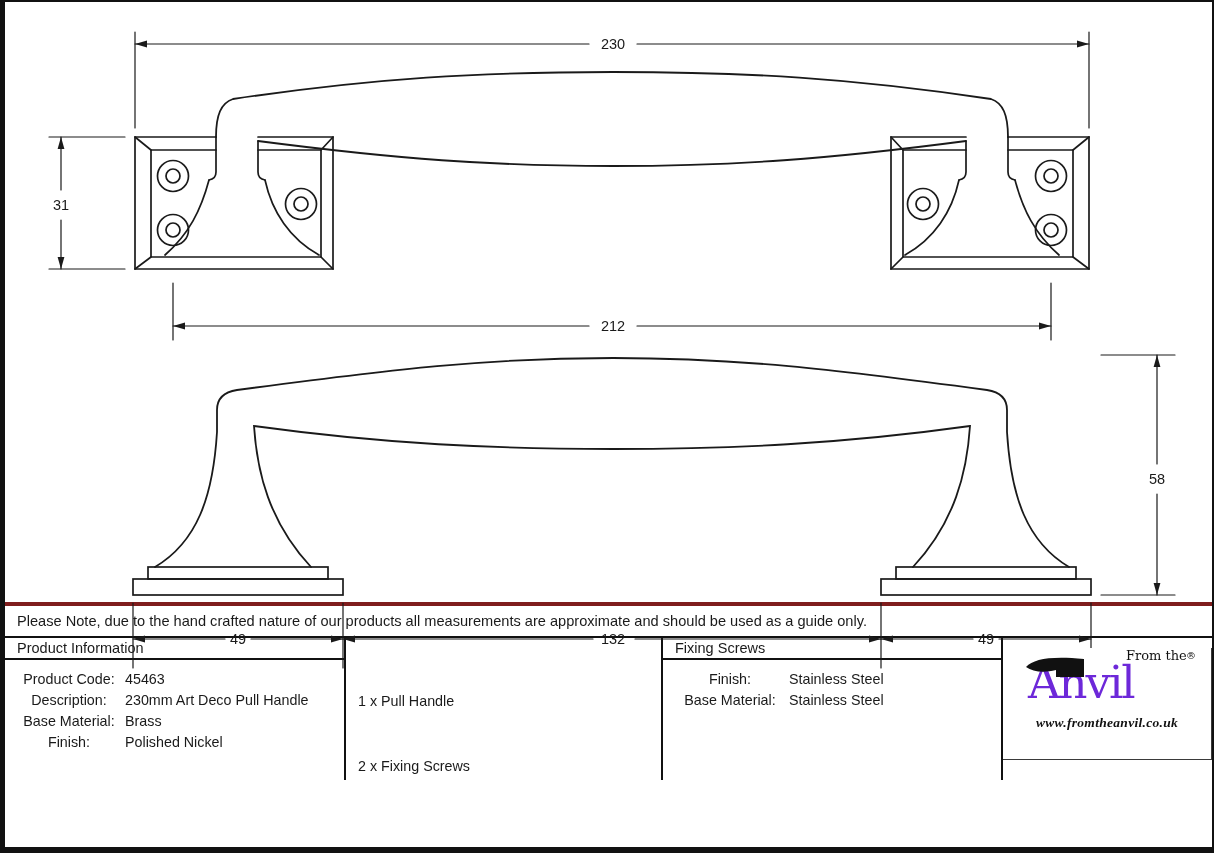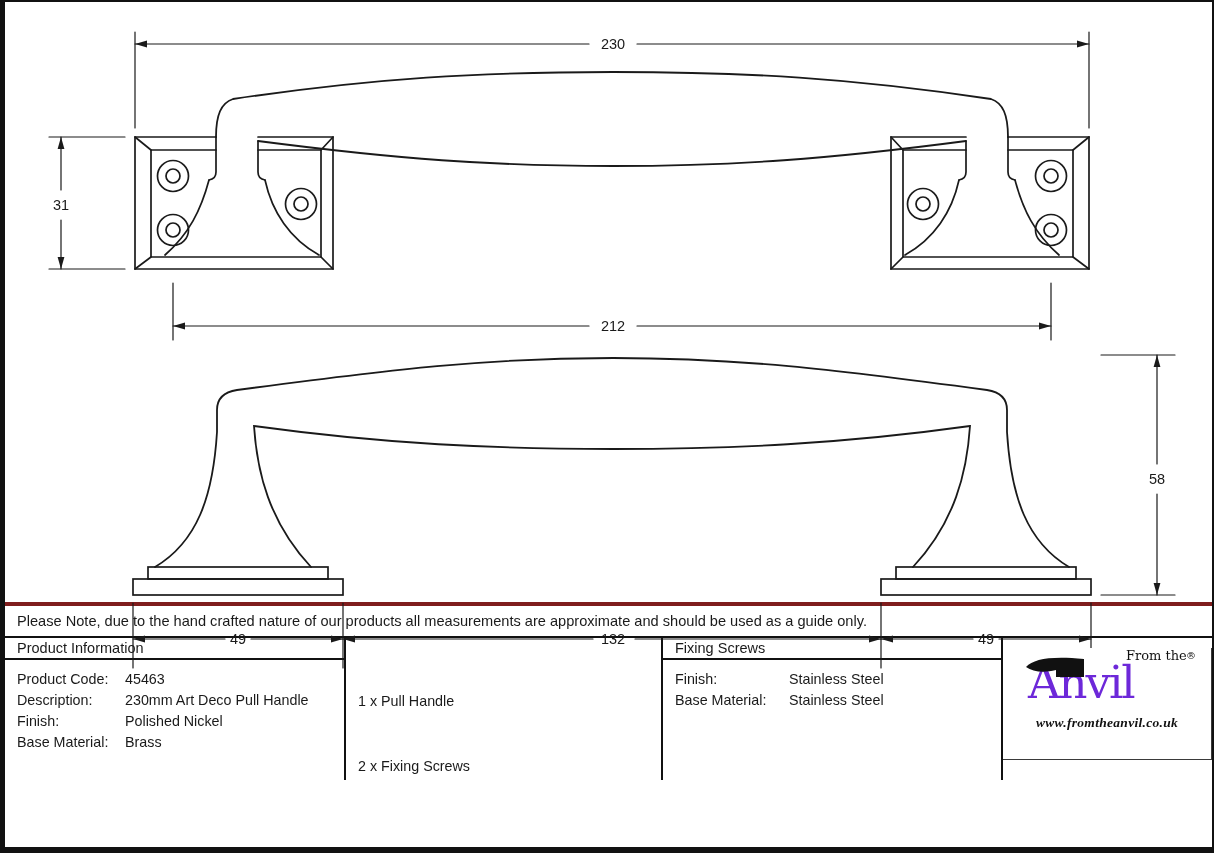--- a/index.html
+++ b/index.html
@@ -42,21 +42,21 @@
   .col-logo{flex:1;border-right:none;position:relative;}
   .cell-header{
     box-sizing:border-box;
     height:22px;line-height:20px;
     border-bottom:2px solid #111;
     padding-left:12px;
     font-size:14.5px;
   }
   .cell-body{padding:9px 0 0 12px;font-size:14.3px;}
   .spec-row{line-height:21px;white-space:nowrap;}
-  .spec-label{display:inline-block;}
+  .spec-label{display:inline-block;text-align:center;}
   .col-product .spec-label{width:104px;}
   .col-fixing .spec-label{width:110px;}
   .pack-item{line-height:21px;margin-top:44px;}
   .logo-box{
     box-sizing:border-box;
     width:100%;height:112px;
     border-bottom:1px solid #3a3a3a;
     border-right:1px solid #3a3a3a;
     background:#fff;
   }
@@ -213,26 +213,26 @@
       <div class="cell-body">
         <div class="spec-row">
           <span class="spec-label">Product Code:</span>
           <span class="spec-value">45463</span>
         </div>
         <div class="spec-row">
           <span class="spec-label">Description:</span>
           <span class="spec-value">230mm Art Deco Pull Handle</span>
         </div>
         <div class="spec-row">
+          <span class="spec-label">Base Material:</span>
+          <span class="spec-value">Brass</span>
+        </div>
+        <div class="spec-row">
           <span class="spec-label">Finish:</span>
           <span class="spec-value">Polished Nickel</span>
-        </div>
-        <div class="spec-row">
-          <span class="spec-label">Base Material:</span>
-          <span class="spec-value">Brass</span>
         </div>
       </div>
     </div>
 
     <div class="spec-col col-pack">
       <div class="cell-body">
         <div class="pack-item">1 x Pull Handle</div>
         <div class="pack-item">2 x Fixing Screws</div>
       </div>
     </div>

